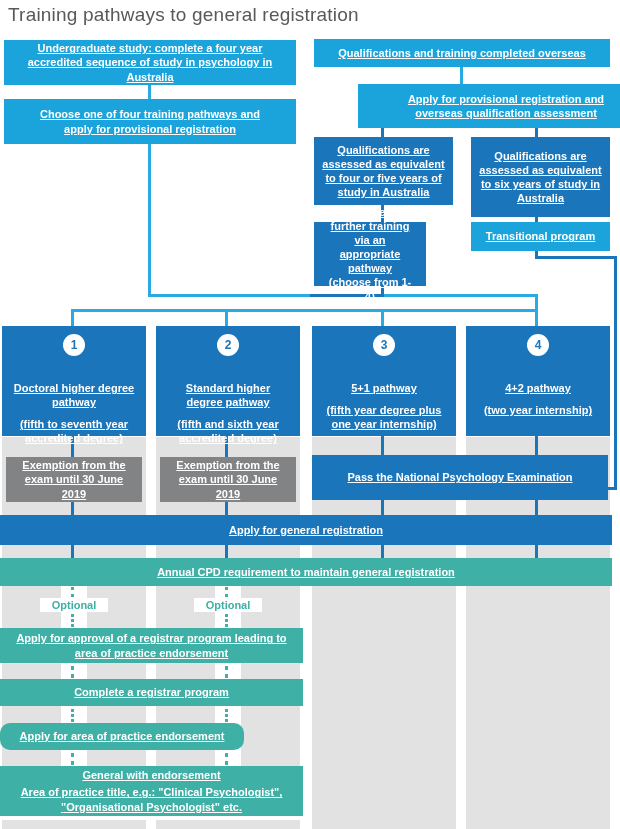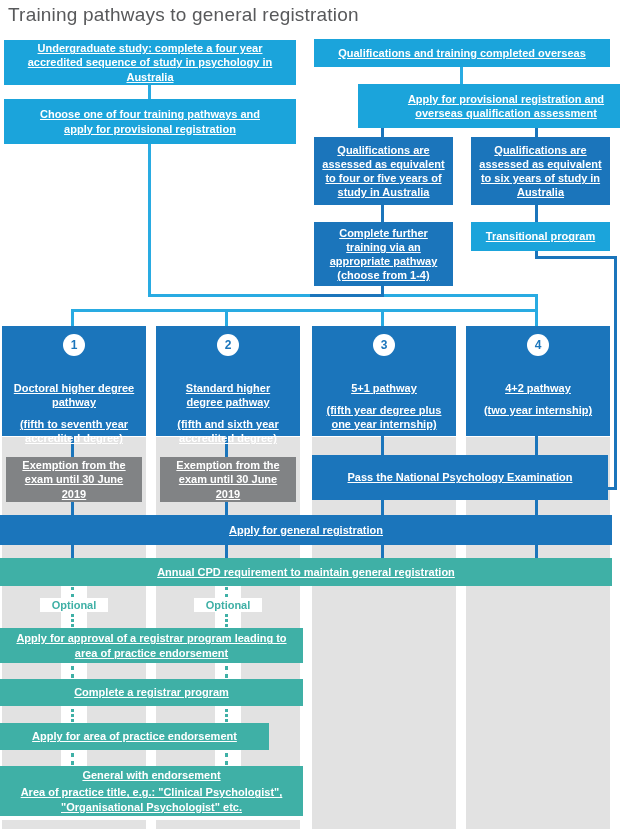--- a/index.html
+++ b/index.html
@@ -100,24 +100,24 @@
 
   <div class="bx cyan" style="left:314px;top:39px;width:296px;height:28px;padding:0 14px;text-align:center;">
     <span>Qualifications and training completed overseas</span>
   </div>
   <div class="bx cyan" style="left:314px;top:84px;width:296px;height:44px;padding:0 38px;margin-left:44px;">
     <span>Apply for provisional registration and overseas qualification assessment</span>
   </div>
   <div class="bx blue" style="left:314px;top:137px;width:139px;height:68px;padding:4px 8px;">
     <span>Qualifications are assessed as equivalent to four or five years of study in Australia</span>
   </div>
-  <div class="bx blue" style="left:471px;top:137px;width:139px;height:68px;padding:0 8px;">
+  <div class="bx blue" style="left:471px;top:137px;width:139px;height:80px;padding:0 8px;">
     <span>Qualifications are assessed as equivalent to six years of study in Australia</span>
   </div>
-  <div class="bx blue" style="left:314px;top:222px;width:139px;height:64px;padding:8px 12px;">
+  <div class="bx blue" style="left:314px;top:222px;width:112px;height:64px;padding:8px 12px;">
     <span>Complete further training via an appropriate pathway (choose from 1-4)</span>
   </div>
   <div class="bx cyan" style="left:471px;top:222px;width:139px;height:29px;padding:12px 6px;">
     <span>Transitional program</span>
   </div>
 
   <div class="bx blue pathway" style="left:2px;">
     <span class="numcirc">1</span>
     <span class="ptitle">Doctoral higher degree pathway</span>
     <span class="pdetail">(fifth to seventh year accredited degree)</span>
@@ -157,21 +157,21 @@
 
   <div class="optlabel" style="left:40px;top:598px;width:68px;">Optional</div>
   <div class="optlabel" style="left:194px;top:598px;width:68px;">Optional</div>
 
   <div class="bx teal" style="left:0px;top:628px;width:303px;height:35px;padding:0 16px;">
     <span>Apply for approval of a registrar program leading to area of practice endorsement</span>
   </div>
   <div class="bx teal" style="left:0px;top:679px;width:303px;height:27px;padding:0 16px;">
     <span>Complete a registrar program</span>
   </div>
-  <div class="bx teal" style="left:0px;top:723px;width:269px;height:27px;padding:12px 16px;">
+  <div class="bx teal" style="left:0px;top:723px;width:244px;height:27px;padding:12px 16px;border-radius:10px;">
     <span>Apply for area of practice endorsement</span>
   </div>
   <div class="bx teal" style="left:0px;top:766px;width:303px;height:50px;padding:0 20px;">
     <span class="final-title">General with endorsement</span>
     <span>Area of practice title, e.g.:  "Clinical Psychologist", "Organisational Psychologist" etc.</span>
   </div>
 
 </div>
 
 </body></html>

